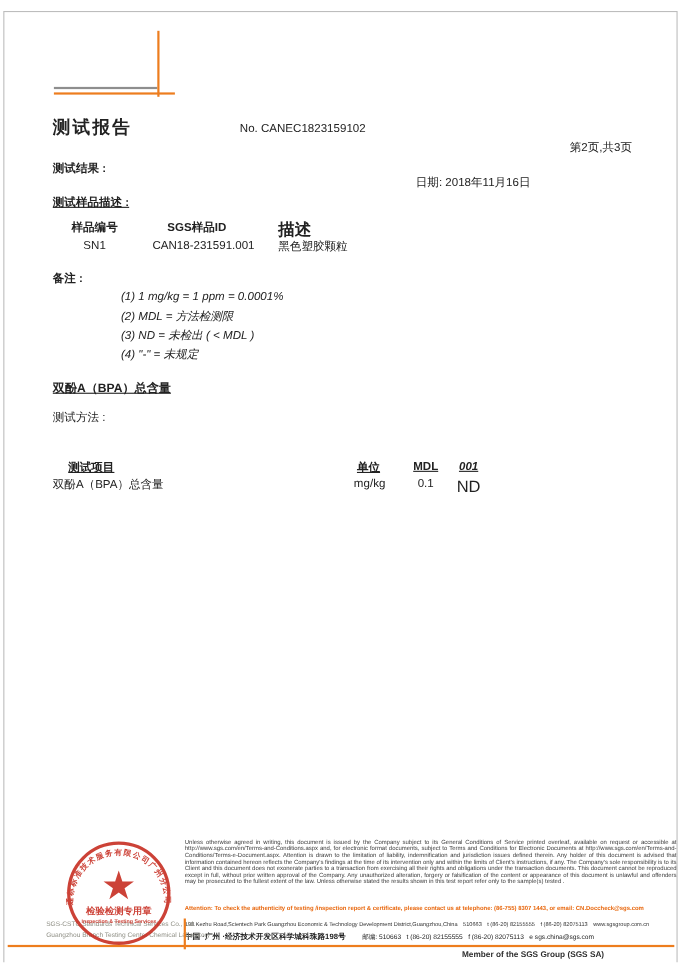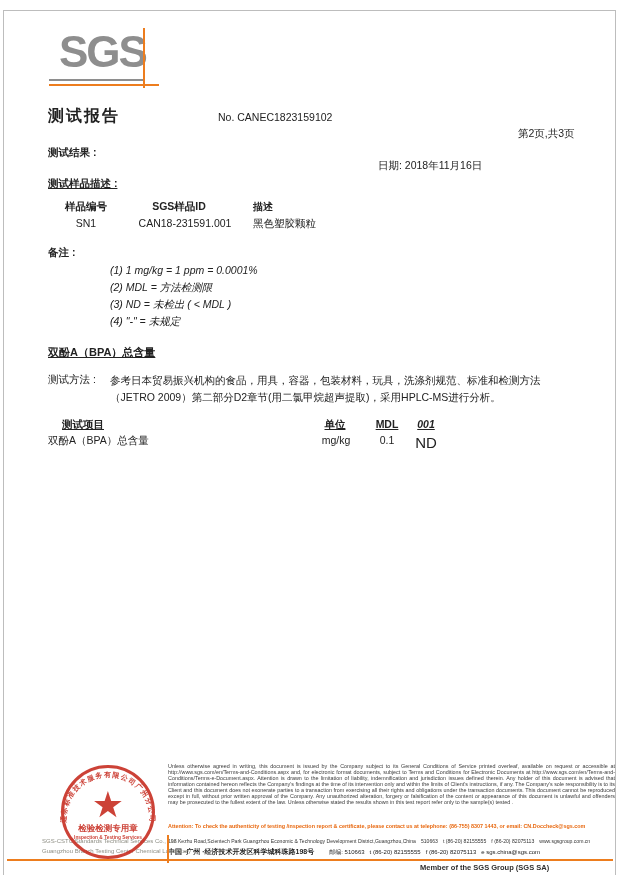--- a/index.html
+++ b/index.html
@@ -17,21 +17,21 @@
   
   .doc-title{left:48px;top:106px;font-size:16px;font-weight:bold;letter-spacing:2px;}
   .report-no{left:218px;top:111px;font-size:10.5px;}
   .report-date{left:378px;top:111px;font-size:10.5px;margin-top:48px;}
   .report-pages{left:518px;top:111px;font-size:10.5px;margin-top:16px;}
   .results-label{left:48px;top:146px;font-size:10.5px;font-weight:bold;}
   
   .sample-title{left:48px;top:177px;font-size:10.5px;font-weight:bold;text-decoration:underline;}
   .s-h1{left:86px;top:200px;font-size:10.5px;font-weight:bold;}
   .s-h2{left:179px;top:200px;font-size:10.5px;font-weight:bold;}
-  .s-h3{left:253px;top:200px;font-size:10px;font-weight:bold;}
+  .s-h3{left:253px;top:200px;font-size:15px;font-weight:bold;}
   .s-c1{left:86px;top:217px;font-size:10.5px;}
   .s-c2{left:185px;top:217px;font-size:10.5px;}
   .s-c3{left:253px;top:217px;font-size:10.5px;}
   
   .remarks-label{left:48px;top:246px;font-size:10.5px;font-weight:bold;}
   .note{left:110px;font-size:10.5px;font-style:italic;}
   .note1{top:264px;} .note2{top:281px;} .note3{top:298px;} .note4{top:315px;}
   
   .bpa-title{left:48px;top:345px;font-size:11px;font-weight:bold;text-decoration:underline;}
   .method-label{left:48px;top:373px;font-size:10.5px;}
@@ -59,21 +59,20 @@
   .footer-hline{left:7px;top:859px;width:606px;height:2px;background:#ed7d1e;}
   .member-text{left:420px;top:863px;font-size:7.5px;font-weight:600;color:#2e2e2e;}
 </style>
 </head>
 <body>
 
 <div id="canvas">
 
   <div class="page-frame"></div>
 
-  <div class="abs logo-text">SGS</div>
   <div class="abs logo-underline"></div>
   <div class="abs logo-vline"></div>
   <div class="abs logo-hline"></div>
 
   <div class="abs doc-title">测试报告</div>
   <div class="abs report-no">No. CANEC1823159102</div>
   <div class="abs report-date">日期: 2018年11月16日</div>
   <div class="abs report-pages">第2页,共3页</div>
   <div class="abs results-label">测试结果 :</div>
 
@@ -86,21 +85,20 @@
   <div class="abs s-c3">黑色塑胶颗粒</div>
 
   <div class="abs remarks-label">备注 :</div>
   <div class="abs note note1">(1) 1 mg/kg = 1 ppm = 0.0001%</div>
   <div class="abs note note2">(2) MDL = 方法检测限</div>
   <div class="abs note note3">(3) ND = 未检出 ( &lt; MDL )</div>
   <div class="abs note note4">(4) "-" = 未规定</div>
 
   <div class="abs bpa-title">双酚A（BPA）总含量</div>
   <div class="abs method-label">测试方法 :</div>
-  <div class="abs method-text">参考日本贸易振兴机构的食品，用具，容器，包装材料，玩具，洗涤剂规范、标准和检测方法（JETRO 2009）第二部分D2章节(用二氯甲烷超声提取)，采用HPLC-MS进行分析。</div>
 
   <div class="abs t-h1">测试项目</div>
   <div class="abs cx t-h2">单位</div>
   <div class="abs cx t-h3">MDL</div>
   <div class="abs cx t-h4">001</div>
   <div class="abs t-c1">双酚A（BPA）总含量</div>
   <div class="abs cx t-c2">mg/kg</div>
   <div class="abs cx t-c3">0.1</div>
   <div class="abs cx t-c4">ND</div>
 

